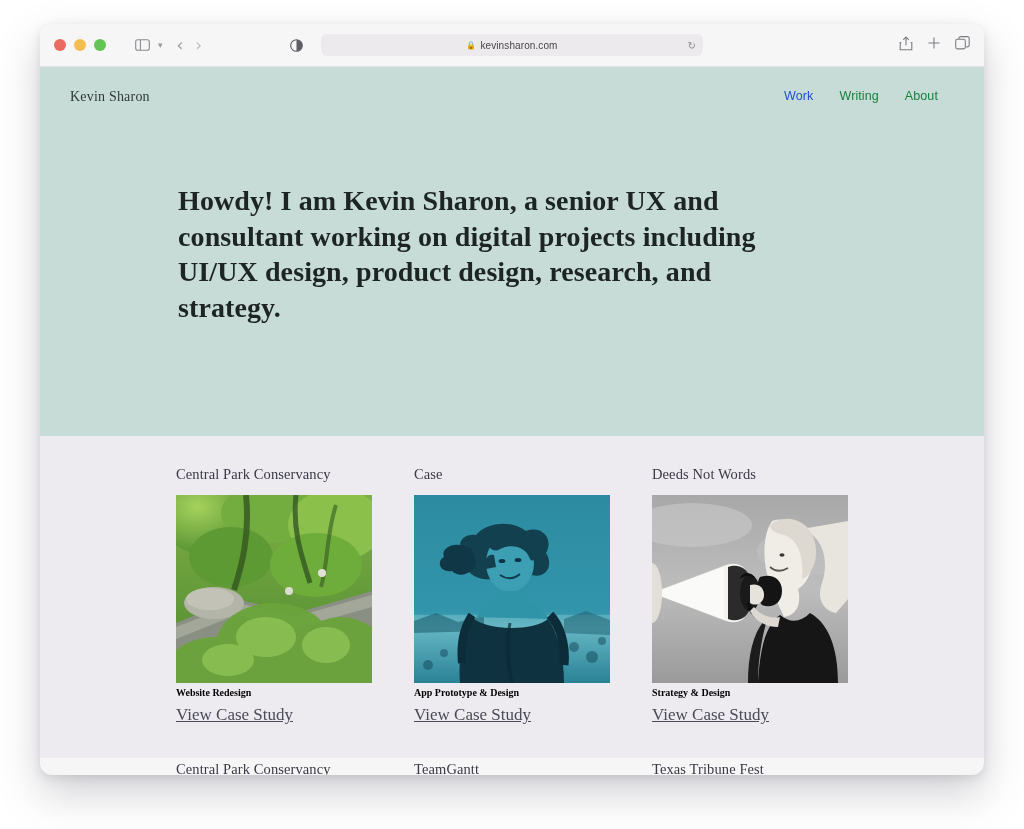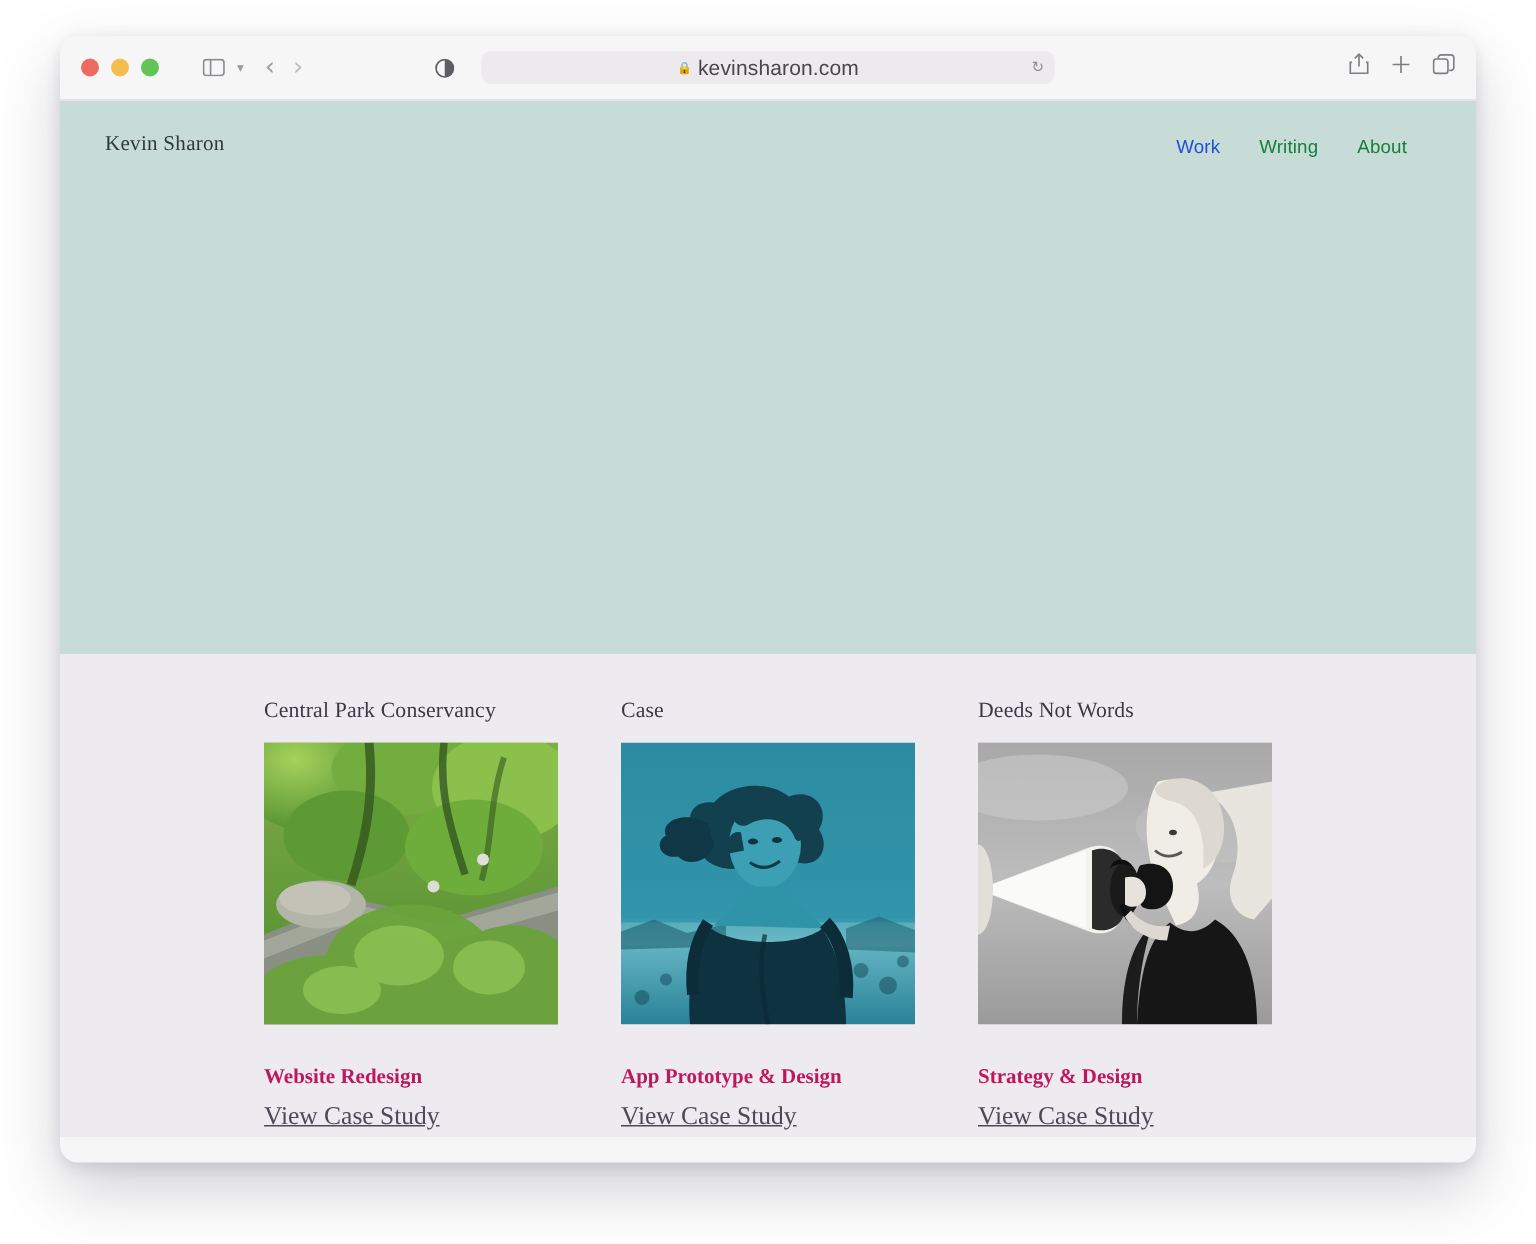--- a/index.html
+++ b/index.html
@@ -67,21 +67,21 @@
     width: 382px;
     height: 22px;
     background: #eceaec;
     border-radius: 6px;
     display: flex;
     align-items: center;
     justify-content: center;
     gap: 4px;
   }
   .url-text {
-    font-size: 14px;
+    font-size: 10px;
     color: #47474c;
     letter-spacing: 0.1px;
   }
   .lock-icon { font-size: 8px; color: #5b5b60; }
   .reload-icon {
     position: absolute; right: 7px; top: 50%; transform: translateY(-50%);
     font-size: 10px; color: #8c8c92;
   }
 
   .toolbar-right {
@@ -100,21 +100,21 @@
   }
 
   .hero {
     background: #c8dcd7;
     height: 369px;
     position: relative;
   }
 
   .site-header {
     display: flex;
-    align-items: flex-end;
+    align-items: flex-start;
     justify-content: space-between;
     padding: 22px 46px 0 30px;
   }
   .logo {
     font-family: "Liberation Serif", serif;
     font-size: 14px;
     color: #2e3a38;
     letter-spacing: 0.2px;
   }
   .nav { display: flex; align-items: center; gap: 26px; }
@@ -159,23 +159,23 @@
     width: 196px;
     height: 188px;
     background: #ccc;
     overflow: hidden;
     position: relative;
   }
   .card-thumb svg { display: block; width: 100%; height: 100%; }
   .card-sub {
     font-family: "Liberation Serif", serif;
     font-weight: bold;
-    font-size: 14px;
-    color: #be185d;
-    margin-top: 28px;
+    font-size: 10px;
+    color: #000000;
+    margin-top: 4px;
   }
   .card-link {
     display: inline-block;
     font-family: "Liberation Serif", serif;
     font-size: 17px;
     color: #4b4b57;
     text-decoration: underline;
     margin-top: 7px;
   }
   .card-spacer { height: 36px; }
@@ -248,20 +248,21 @@
 
     <section class="hero">
       <div class="site-header">
         <div class="logo">Kevin Sharon</div>
         <nav class="nav">
           <a class="nav-item muted">Work</a>
           <a class="nav-item">Writing</a>
           <a class="nav-item">About</a>
         </nav>
       </div>
+      <h1 class="hero-headline">Howdy! I am Kevin Sharon, a senior UX and consultant working on digital projects including UI/UX design, product design, research, and strategy.</h1>
     </section>
 
     <section class="work">
       <div class="grid">
 
         <div class="card">
           <div class="card-title">Central Park Conservancy</div>
           <div class="card-thumb">
             <svg viewBox="0 0 196 188" preserveAspectRatio="xMidYMid slice">
               <defs>

